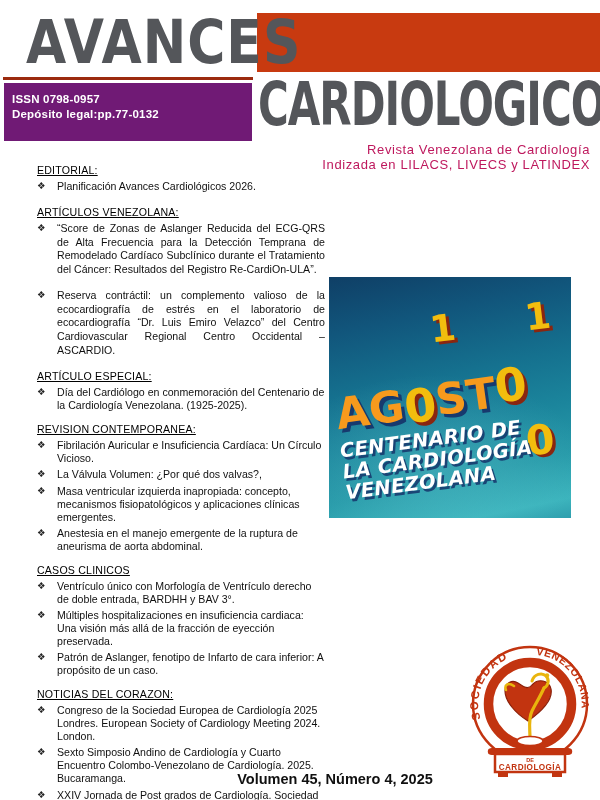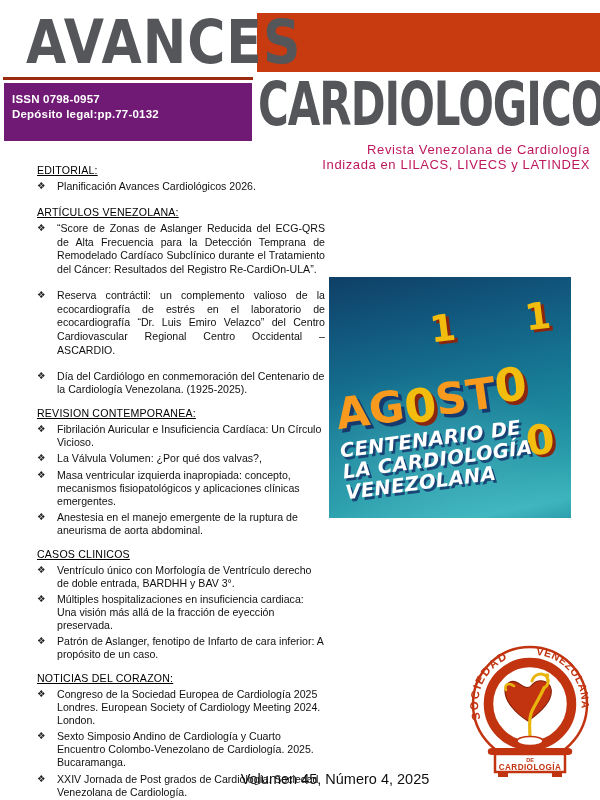--- a/index.html
+++ b/index.html
@@ -51,21 +51,21 @@
   .d1r{left:196px;top:21px;font-size:37px;}
   .d0b{left:197px;top:143px;font-size:41px;}
   .poster-caption{position:absolute;left:13px;top:151px;transform:rotate(-7.5deg);
         color:#ffffff;font-weight:900;font-style:italic;font-size:19.5px;line-height:21px;
         letter-spacing:0.4px;text-shadow:2px 3px 0 rgba(21,53,107,0.85);
         font-family:"DejaVu Sans", sans-serif;white-space:nowrap;}
 
   
   .logo{position:absolute;left:468px;top:641px;width:124px;height:142px;}
   .volume{position:absolute;left:190px;top:771px;width:290px;text-align:center;
-        font-size:14.5px;font-weight:normal;color:#101010;}
+        font-size:14.5px;font-weight:bold;color:#101010;}
 </style>
 </head>
 <body>
 
 <div class="page">
 
   <div class="band-top"></div>
   <div class="masthead-title1">AVANCES</div>
   <div class="band-left-line"></div>
   <div class="band-left">
@@ -94,20 +94,21 @@
         <span class="bullet">❖</span>
         <span class="txt">“Score de Zonas de Aslanger Reducida del ECG-QRS de Alta Frecuencia para la Detección Temprana de Remodelado Cardíaco Subclínico durante el Tratamiento del Cáncer: Resultados del Registro Re-CardiOn-ULA”.</span>
       </div>
       <div class="item">
         <span class="bullet">❖</span>
         <span class="txt">Reserva contráctil: un complemento valioso de la ecocardiografía de estrés en el laboratorio de ecocardiografía “Dr. Luis Emiro Velazco” del Centro Cardiovascular Regional Centro Occidental – ASCARDIO.</span>
       </div>
     </div>
 
     <div class="sec">
+      <div class="sec-title">ARTÍCULO ESPECIAL:</div>
       <div class="item">
         <span class="bullet">❖</span>
         <span class="txt">Día del Cardiólogo en conmemoración del Centenario de la Cardiología Venezolana.   (1925-2025).</span>
       </div>
     </div>
 
     <div class="sec">
       <div class="sec-title">REVISION CONTEMPORANEA:</div>
       <div class="item">
         <span class="bullet">❖</span>

